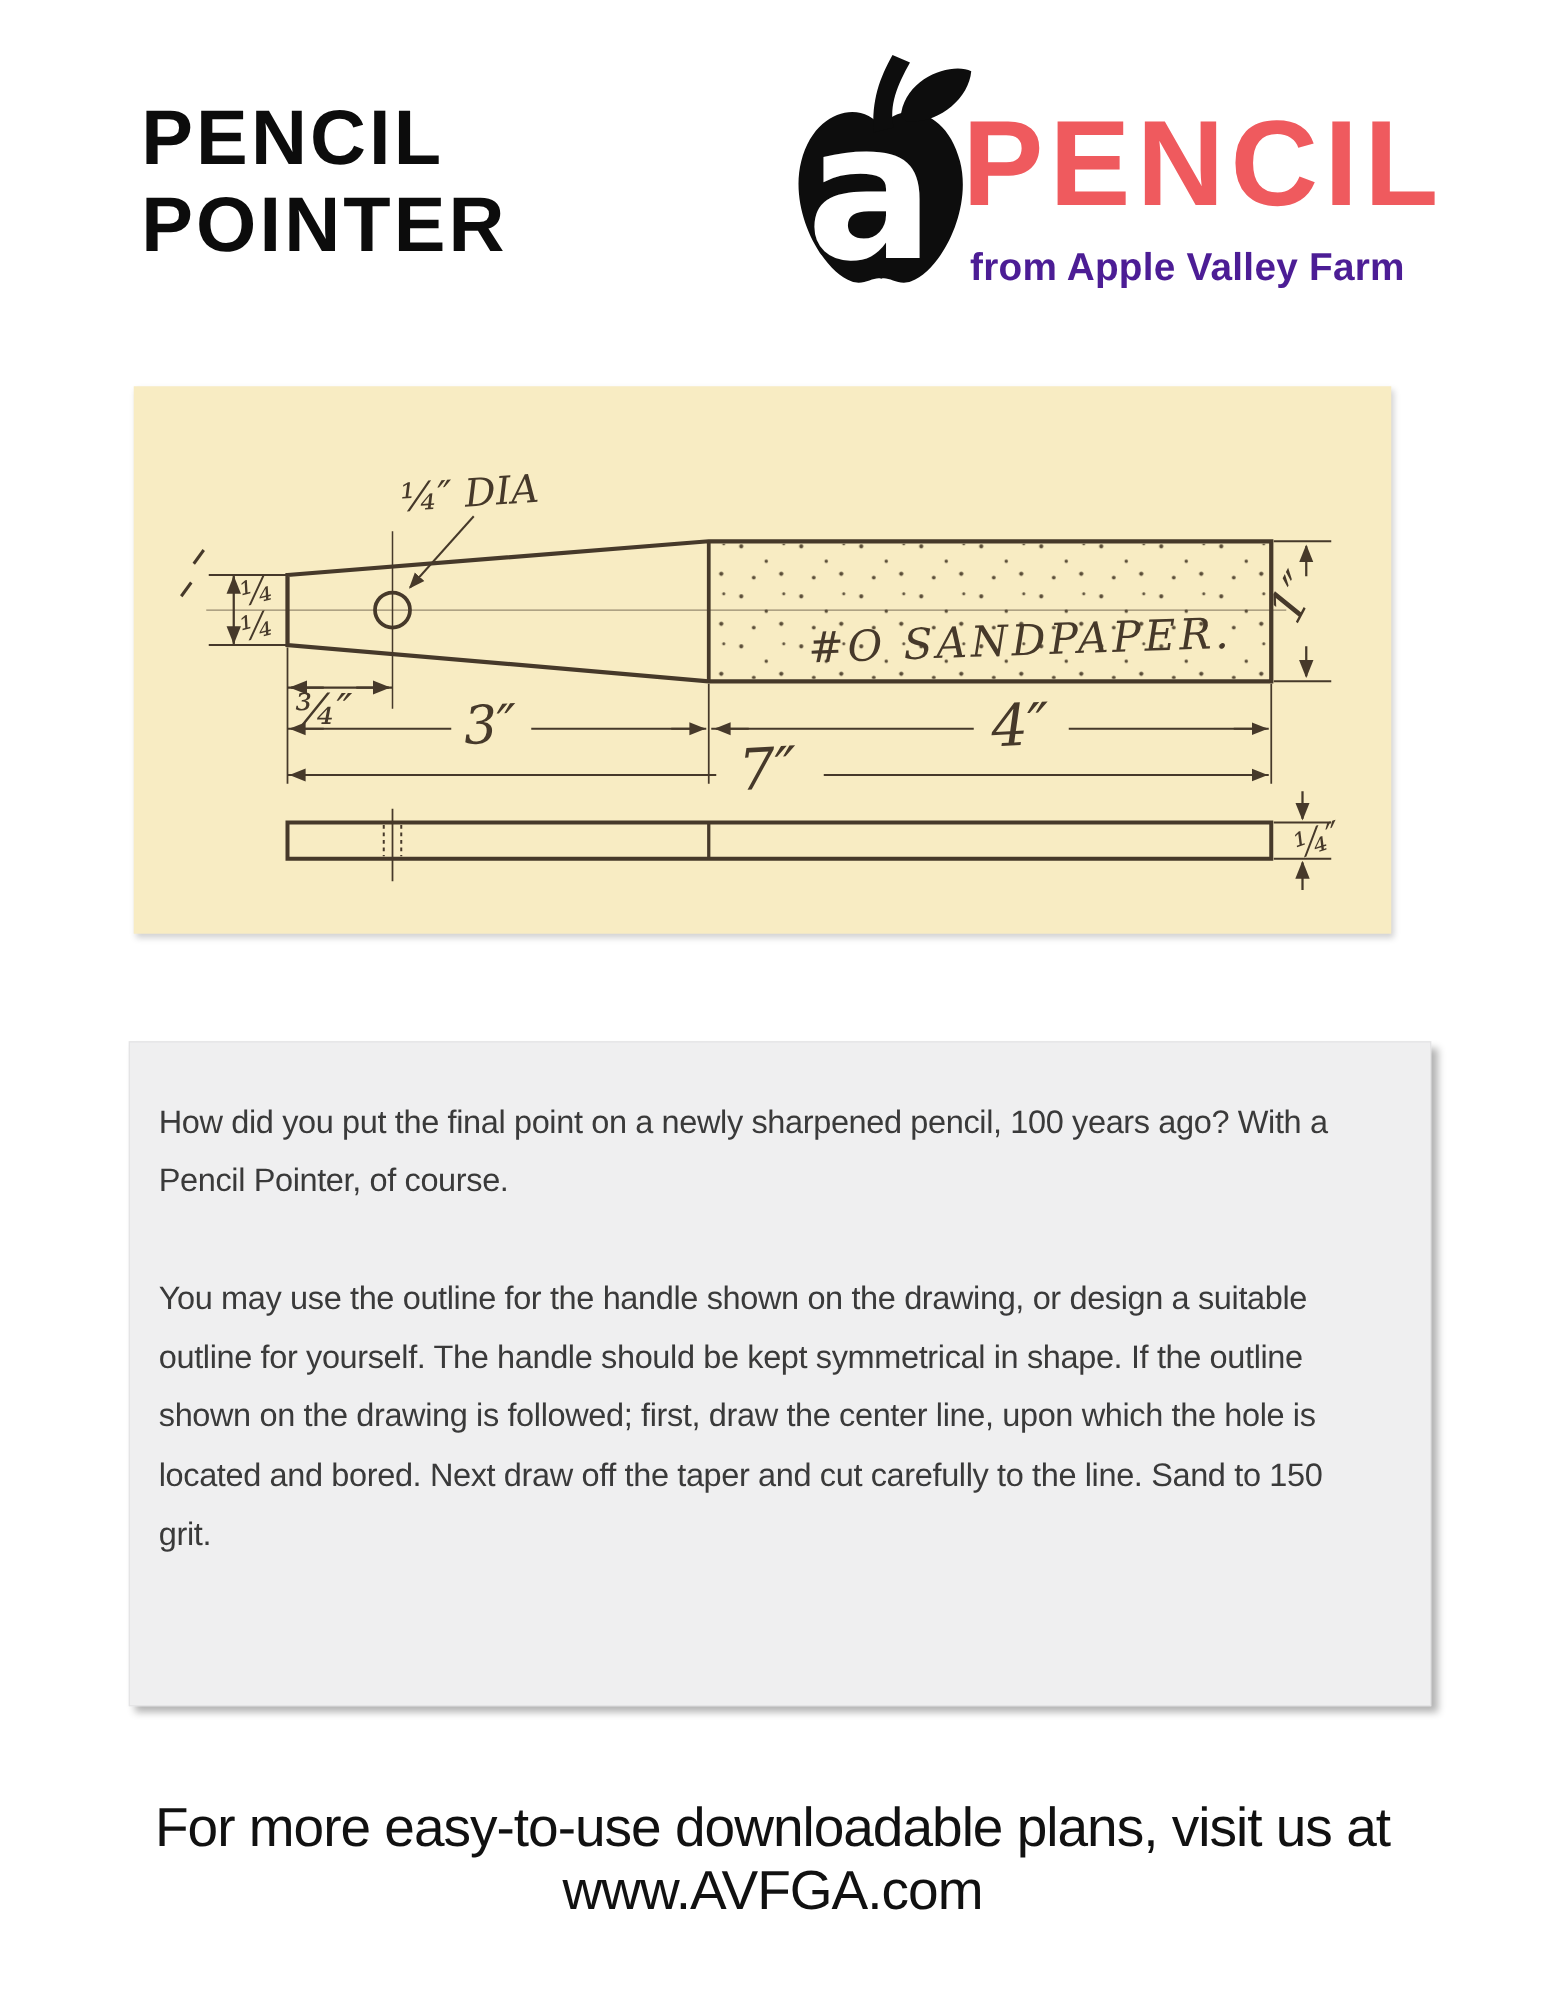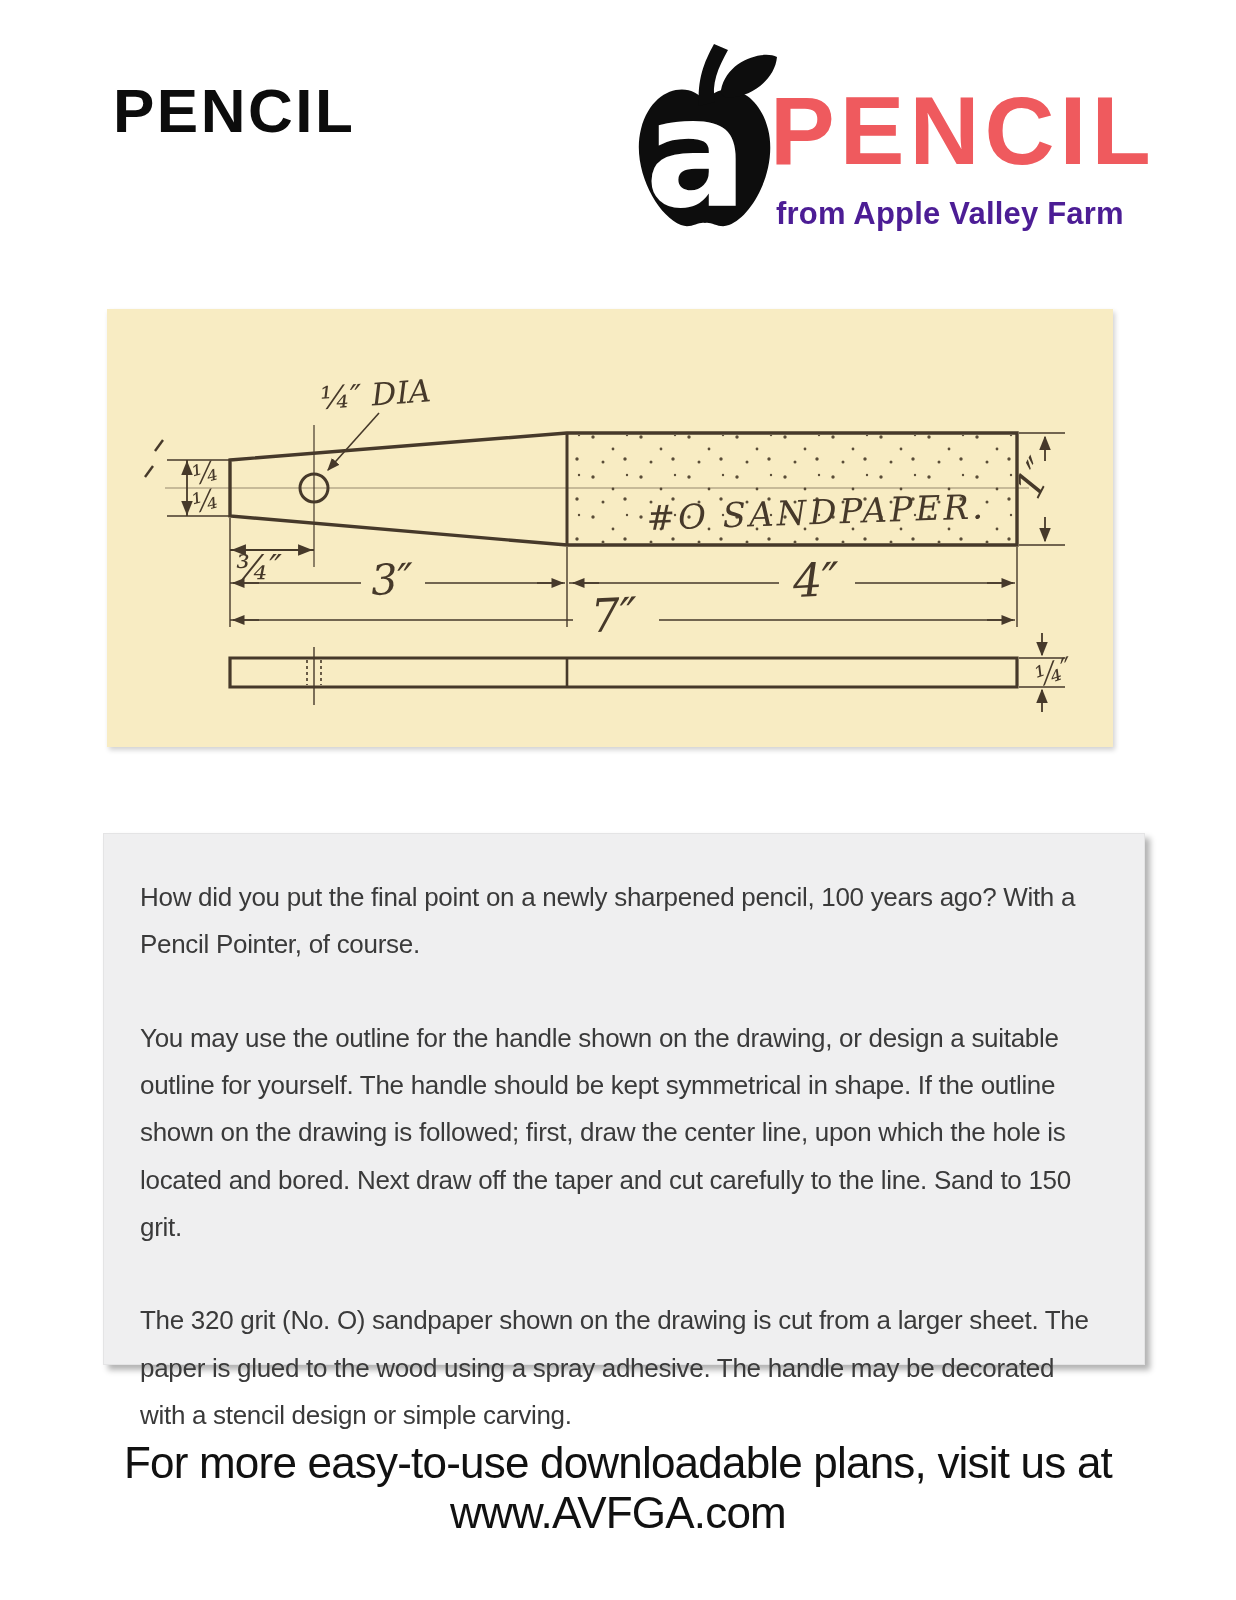--- a/index.html
+++ b/index.html
@@ -24,35 +24,36 @@
   .drawing-panel { position:absolute; left:107px; top:309px; width:1006px; height:438px;
                    background:#f8ecc3; box-shadow:2px 3px 5px rgba(0,0,0,0.18); }
   .drawing-panel svg { display:block; width:1006px; height:438px; }
   .ink { stroke:#46392a; fill:none; }
   .draw-text { fill:#46392a; font-family:"DejaVu Serif", serif; font-style:italic; }
 
   
   .desc-box { position:absolute; left:103px; top:833px; width:1042px; height:532px;
               background:#efeff0; border:1px solid #e4e4e5;
               box-shadow:5px 5px 6px rgba(0,0,0,0.30);
-              padding:40px 44px 0 36px; }
+              padding:40px 44px 0 23px; }
   .desc-box p { font-size:26px; line-height:1.82; letter-spacing:-0.3px; color:#3a3a3a;
                 margin:0 0 46px 0; }
 
   
   .footer { position:absolute; left:0; top:1438px; width:1236px; text-align:center;
             font-size:44px; letter-spacing:-0.8px; color:#111; font-weight:400; }
 </style>
 </head>
 <body>
 
 <div class="page">
 
   <div class="title-block">
     <div>PENCIL</div>
+    <div>POINTER</div>
   </div>
 
   <div class="logo">
     <svg class="apple-mark" viewBox="0 0 152 208">
       <path fill="#0d0d0d" d="M77,66 C63,44 24,50 13,93 C3,132 29,180 53,189 C63,193 71,185 77,187 C83,185 91,193 101,189 C125,180 150,132 140,93 C129,50 91,44 77,66 Z"></path>
       <path fill="#0d0d0d" d="M71,70 C69,44 76,26 86,8 L100,14 C90,32 83,48 87,66 Z"></path>
       <path fill="#0d0d0d" d="M93,54 C99,24 135,14 149,21 C147,44 121,64 97,61 C94,59 92,57 93,54 Z"></path>
       <text x="17" y="170" font-family="DejaVu Sans, sans-serif" font-weight="bold" font-size="152" fill="#ffffff">a</text>
     </svg>
     <span class="plans-wordmark" data-text="PLANS">PENCIL</span>
@@ -141,18 +142,17 @@
       <text class="draw-text" x="508" y="322" font-size="46" text-anchor="middle" transform="rotate(-3 508 322)">7″</text>
       <text class="draw-text" x="930" y="192" font-size="38" transform="rotate(-62 930 192)">1″</text>
       <text class="draw-text" x="950" y="372" font-size="28" text-anchor="middle" transform="rotate(-18 950 372)">¼″</text>
       <text class="draw-text" x="540" y="221" font-size="34" letter-spacing="3" transform="rotate(-2 540 221)">#O SANDPAPER.</text>
     </svg>
   </div>
 
   <div class="desc-box">
     <p>How did you put the final point on a newly sharpened pencil, 100 years ago? With a Pencil Pointer, of course.</p>
     <p>You may use the outline for the handle shown on the drawing, or design a suitable outline for yourself. The handle should be kept symmetrical in shape. If the outline shown on the drawing is followed; first, draw the center line, upon which the hole is located and bored. Next draw off the taper and cut carefully to the line. Sand to 150 grit.</p>
-    <p>The 320 grit (No. O) sandpaper shown on the drawing is cut from a larger sheet. The paper is glued to the wood using a spray adhesive. The handle may be decorated with a stencil design or simple carving.</p>
   </div>
 
   <div class="footer">For more easy-to-use downloadable plans, visit us at www.AVFGA.com</div>
 
 </div>
 
 </body></html>

